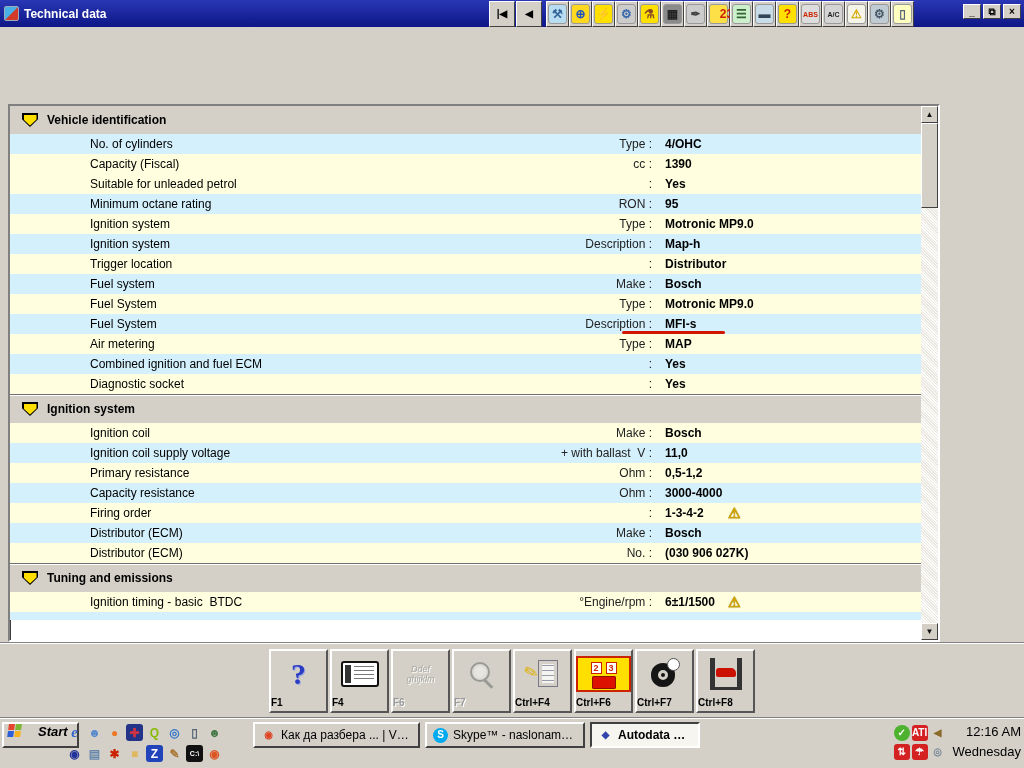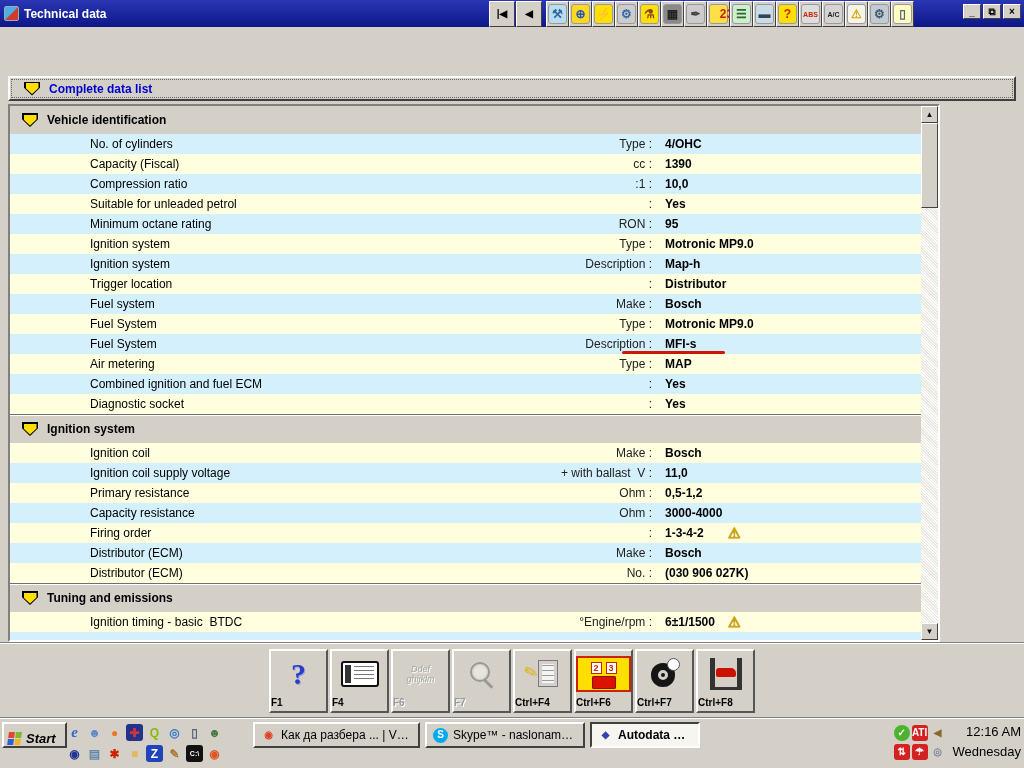--- a/index.html
+++ b/index.html
@@ -110,21 +110,21 @@
     border:1px solid #555}
   .ico-lift{position:relative;width:32px;height:32px}
   .ico-lift::before,.ico-lift::after{content:"";position:absolute;top:0;bottom:2px;width:5px;background:#333}
   .ico-lift::before{left:0}.ico-lift::after{right:0}
   .ico-lift .car{position:absolute;left:6px;right:6px;top:10px;height:9px;background:#cc1100;border-radius:3px 5px 2px 2px}
   .ico-lift .base{position:absolute;left:0;right:0;bottom:0;height:3px;background:#333}
 
   
   .taskbar{position:absolute;top:718px;left:0;width:1024px;height:50px;background:#d4d0c8;
     border-top:1px solid #fff;box-shadow:0 -1px 0 #808080}
-  .start{position:absolute;left:2px;top:3px;height:26px;display:flex;align-items:flex-end;gap:4px;
+  .start{position:absolute;left:2px;top:3px;height:26px;display:flex;align-items:flex-start;gap:16px;
     padding:0 9px 0 4px;font-weight:bold;font-size:13px;font-style:italic;background:#d4d0c8;
     border:2px solid;border-color:#fff #404040 #404040 #fff}
   .winlogo{width:14px;height:14px;display:grid;grid-template-columns:6px 6px;grid-template-rows:6px 6px;gap:1px;
     transform:skewX(-8deg)}
   .winlogo i{display:block}
   .winlogo i:nth-child(1){background:#e4452c}.winlogo i:nth-child(2){background:#7eb832}
   .winlogo i:nth-child(3){background:#2c5fd8}.winlogo i:nth-child(4){background:#f8b323}
   .quicklaunch{position:absolute;left:66px;top:3px}
   .ql-row{display:flex;gap:3px;height:21px;align-items:center}
   .tile{display:inline-flex;align-items:center;justify-content:center;width:17px;height:17px;font-size:12px;
@@ -208,45 +208,36 @@
         </button>
       </div>
     <div class="win-controls">
       <button class="wc-btn"><span>_</span></button>
       <button class="wc-btn"><span>⧉</span></button>
       <button class="wc-btn"><span>×</span></button>
     </div>
   </div>
 
 
-  <div class="cdl-bar">
-    <span class="shield"></span>
-    <span class="cdl-label">Complete data list</span>
-  </div>
 
   <div class="main-panel">
     <div class="content">
         <div class="section-header">
           <span class="shield"></span>
           <span class="sec-title">Vehicle identification</span>
         </div>
         <div class="row blue">
           <span class="lbl">No. of cylinders</span>
           <span class="prm">Type :</span>
           <span class="val">4/OHC</span>
         </div>
         <div class="row yellow">
           <span class="lbl">Capacity (Fiscal)</span>
           <span class="prm">cc :</span>
           <span class="val">1390</span>
-        </div>
-        <div class="row blue">
-          <span class="lbl">Compression ratio</span>
-          <span class="prm">:1 :</span>
-          <span class="val">10,0</span>
         </div>
         <div class="row yellow">
           <span class="lbl">Suitable for unleaded petrol</span>
           <span class="prm">:</span>
           <span class="val">Yes</span>
         </div>
         <div class="row blue">
           <span class="lbl">Minimum octane rating</span>
           <span class="prm">RON :</span>
           <span class="val">95</span>

